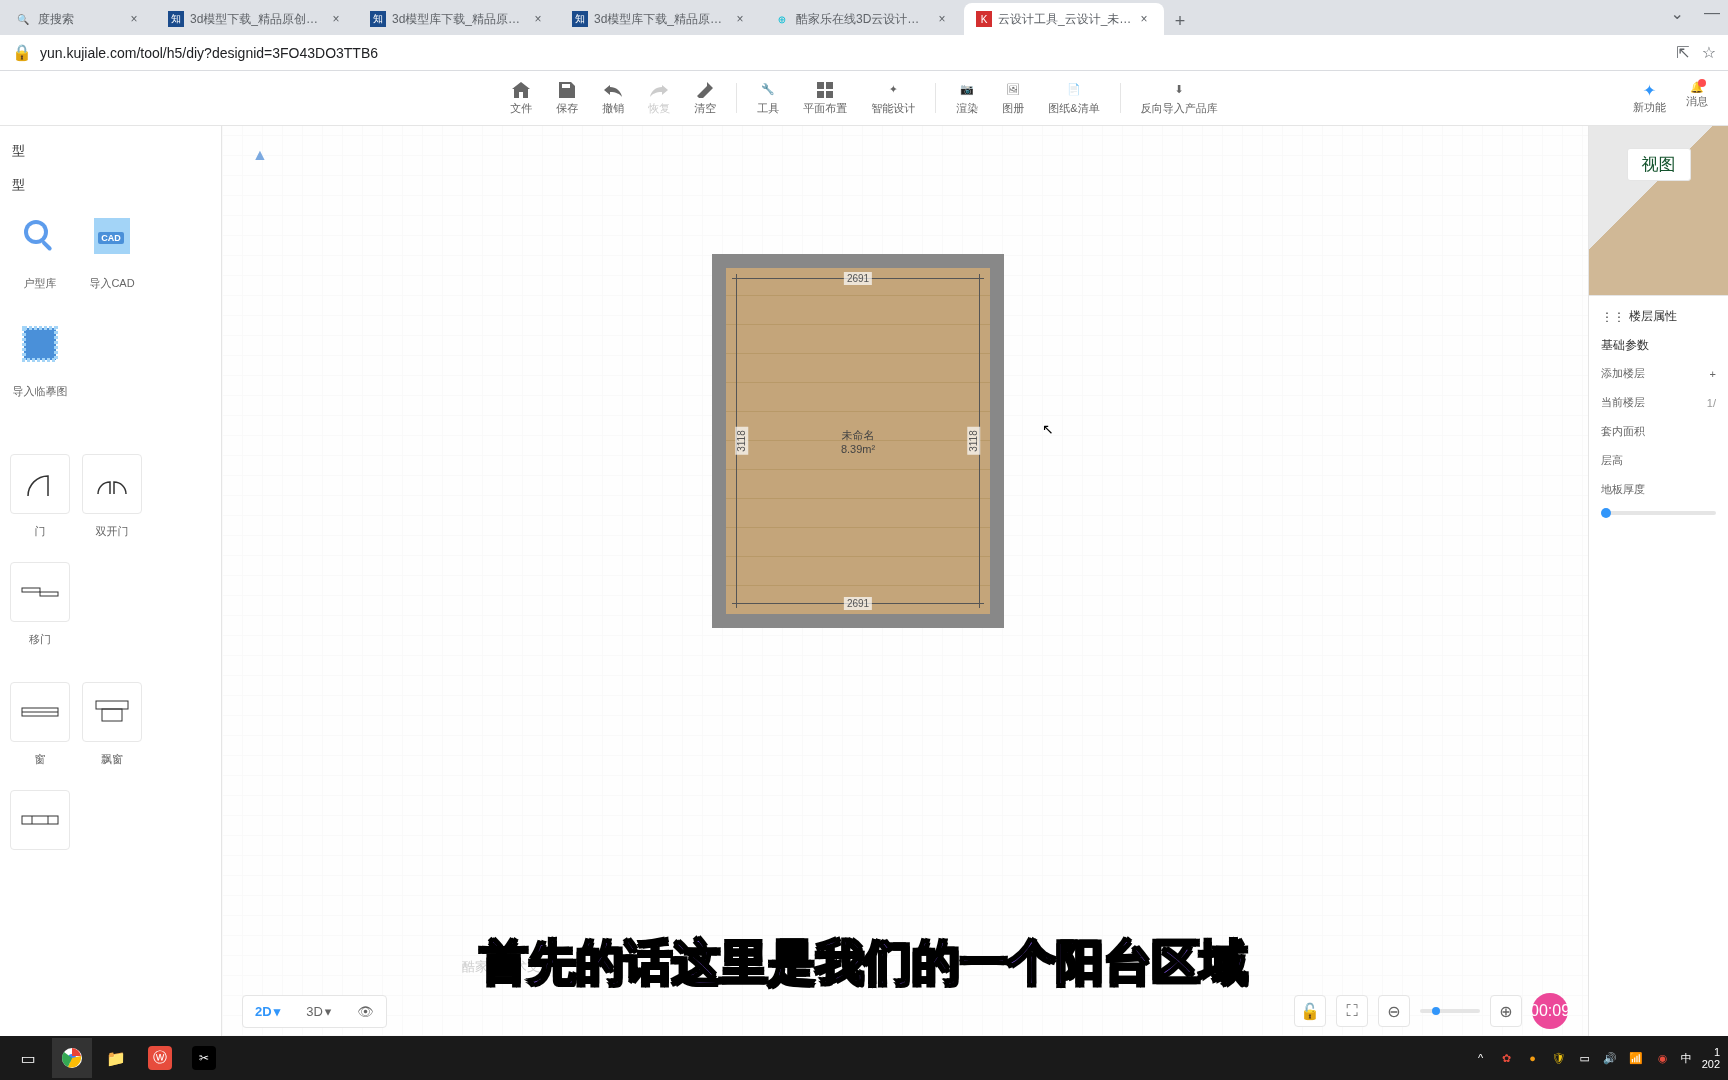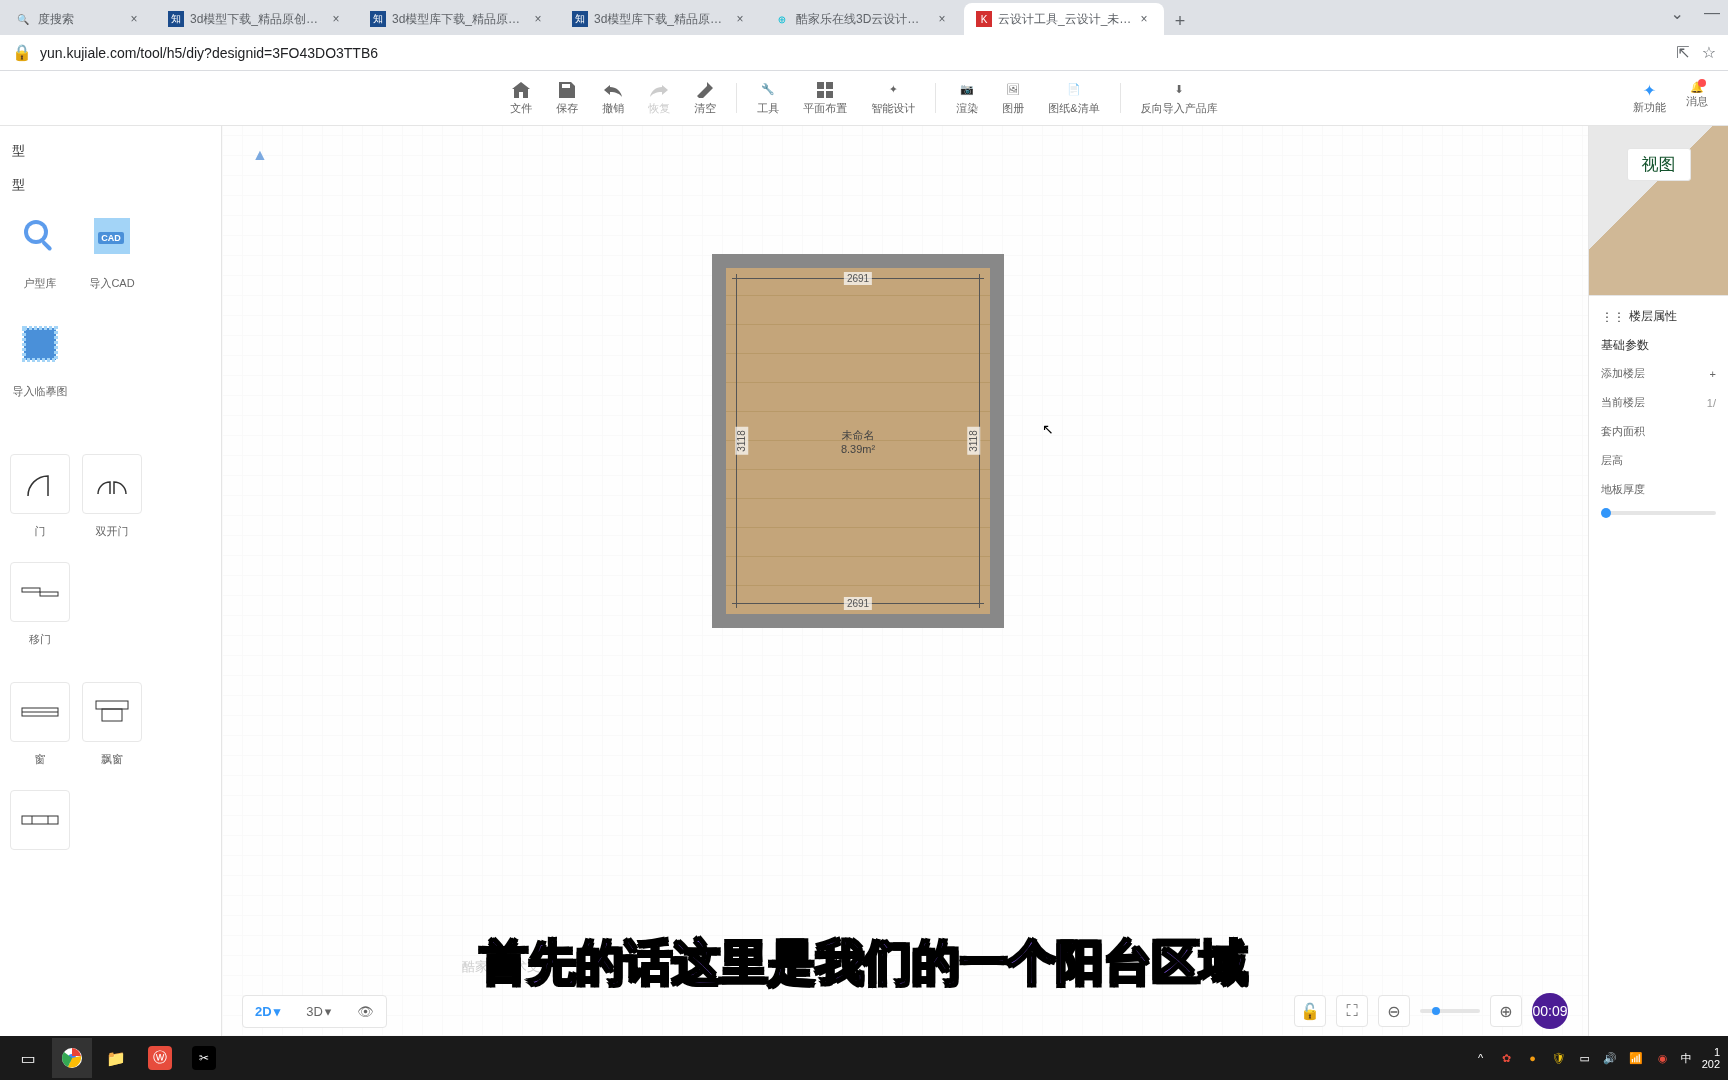--- a/index.html
+++ b/index.html
@@ -57,21 +57,21 @@
 .slider-track{height:4px;background:#e5e5e5;border-radius:2px;position:relative;margin-top:4px}
 .slider-thumb{position:absolute;width:10px;height:10px;background:#3296fa;border-radius:50%;top:-3px;left:0}
 .bottom-bar{position:absolute;bottom:44px;left:222px;right:140px;height:50px;display:flex;align-items:center;justify-content:space-between;padding:0 20px;background:transparent}
 .view-controls{display:flex;align-items:center;gap:6px;background:#fff;border:1px solid #e5e5e5;border-radius:4px;padding:2px}
 .view-btn{padding:6px 10px;font-size:13px;color:#666;cursor:pointer;display:flex;align-items:center;gap:2px}
 .view-btn.active{color:#3296fa;font-weight:700}
 .zoom-controls{display:flex;align-items:center;gap:10px}
 .zoom-btn{width:32px;height:32px;background:#fff;border:1px solid #e5e5e5;border-radius:4px;display:flex;align-items:center;justify-content:center;cursor:pointer;color:#666}
 .zoom-slider{width:60px;height:4px;background:#e5e5e5;border-radius:2px;position:relative}
 .zoom-slider::after{content:"";position:absolute;width:8px;height:8px;background:#3296fa;border-radius:50%;top:-2px;left:20%}
-.time-badge{width:36px;height:36px;background:#4c1d95;color:#fff;border-radius:50%;display:flex;align-items:center;justify-content:center;font-size:14px}
+.time-badge{width:36px;height:36px;background:#ec4899;color:#fff;border-radius:50%;display:flex;align-items:center;justify-content:center;font-size:16px}
 .watermark{position:absolute;bottom:60px;left:240px;font-size:13px;color:#ccc}
 .subtitle-overlay{position:absolute;bottom:85px;left:50%;transform:translateX(-50%);font-size:48px;font-weight:bold;color:#8b5cf6;-webkit-text-stroke:2px #000;text-shadow:2px 2px 0 #000,-2px -2px 0 #000,2px -2px 0 #000,-2px 2px 0 #000;white-space:nowrap;z-index:100}
 .taskbar{position:absolute;bottom:0;left:0;right:0;height:44px;background:#1a1a1a;display:flex;align-items:center;padding:0 8px;justify-content:space-between}
 .task-left{display:flex;align-items:center;gap:4px}
 .task-item{width:40px;height:40px;display:flex;align-items:center;justify-content:center;cursor:pointer;color:#fff}
 .task-right{display:flex;align-items:center;gap:10px;color:#fff;font-size:11px}
 .tray-icon{width:16px;height:16px;display:flex;align-items:center;justify-content:center}
 svg{display:block}
 </style>
 </head>

